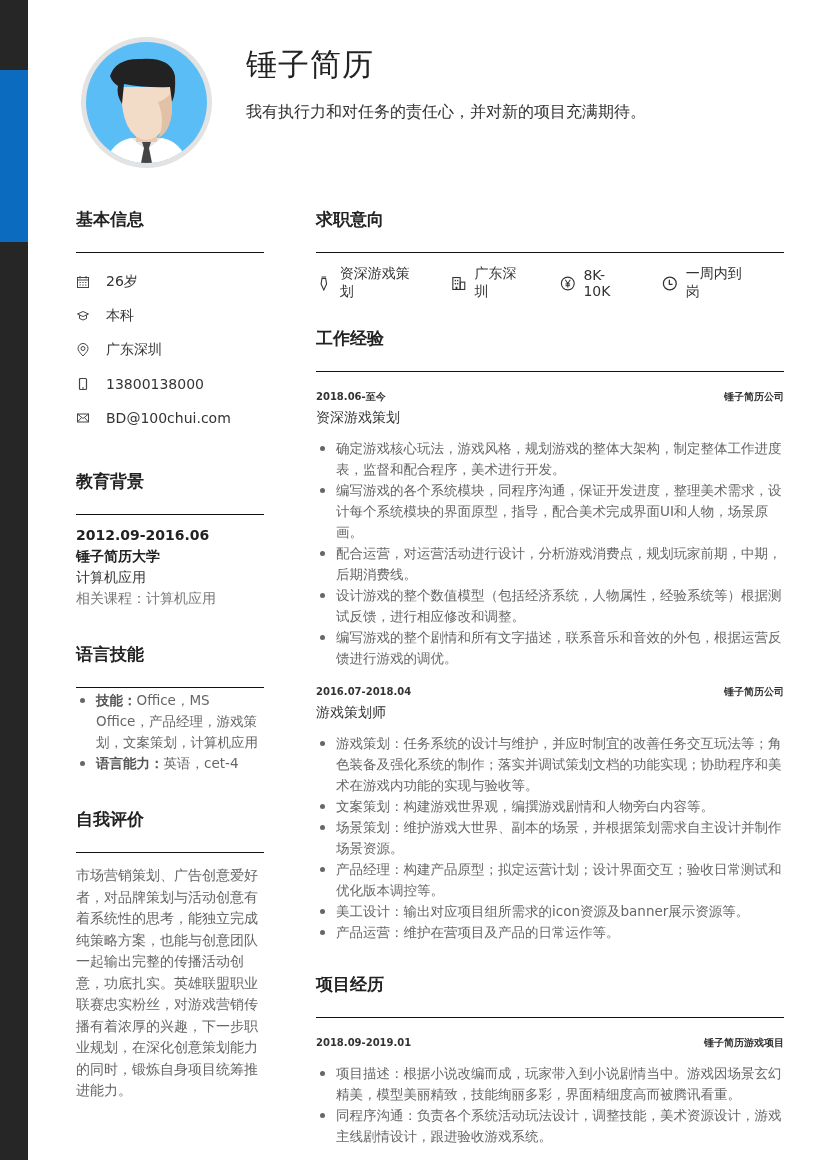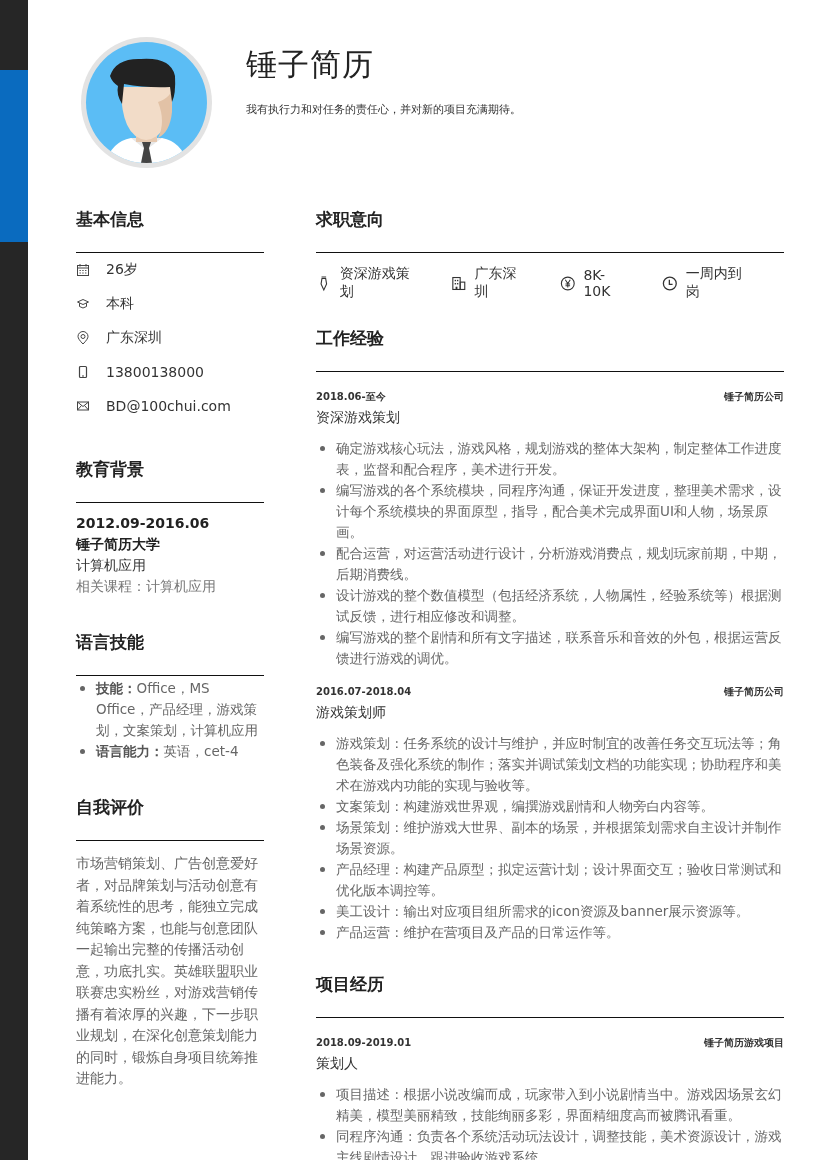--- a/index.html
+++ b/index.html
@@ -7,28 +7,28 @@
   body { font-family: "DejaVu Sans", "Liberation Sans", sans-serif; color: #333; position: relative; }
 
   .side-strip { position: absolute; left: 0; top: 0; width: 28px; height: 1160px; background: #262626; }
   .side-accent { position: absolute; left: 0; top: 70px; width: 28px; height: 172px; background: #0a6bbf; }
 
   .avatar { position: absolute; left: 81px; top: 37px; width: 131px; height: 131px; border-radius: 50%;
             background: #e3e3e3; padding: 5px; }
   .avatar-inner { width: 121px; height: 121px; border-radius: 50%; background: #5bbdf5; overflow: hidden; position: relative; }
 
   .name { position: absolute; left: 246px; top: 44px; font-size: 31px; color: #222; font-weight: normal; letter-spacing: 1px; }
-  .motto { position: absolute; left: 246px; top: 102px; font-size: 11px; color: #333; }
+  .motto { position: absolute; left: 246px; top: 102px; font-size: 16px; color: #333; }
 
   .left-col { position: absolute; left: 76px; top: 206px; width: 188px; }
   .right-col { position: absolute; left: 316px; top: 206px; width: 468px; }
 
   .sec-title { font-size: 17px; font-weight: bold; color: #222; padding-bottom: 20px; border-bottom: 1.5px solid #111; line-height: 26px; }
 
-  .info-list { }
+  .info-list { margin-top: 12px; }
   .info-row { display: flex; align-items: center; height: 34px; font-size: 14px; color: #333; }
   .info-row .ico { width: 30px; display: flex; align-items: center; }
   .info-row svg { width: 14px; height: 14px; }
 
   .edu-block { margin-top: 10px; font-size: 14px; line-height: 21px; }
   .bold { font-weight: bold; color: #222; }
   .muted { color: #777; }
 
   .bullets { list-style: none; margin-top: 8px; }
   .bullets li { position: relative; padding-left: 20px; font-size: 13.5px; line-height: 21px; color: #666; }
@@ -230,20 +230,19 @@
     </div>
   </section>
 
   <section style="margin-top:28px">
     <h2 class="sec-title">项目经历</h2>
     <div>
       <div class="job-head">
         <span>2018.09-2019.01</span>
         <span>锤子简历游戏项目</span>
       </div>
-      <div class="job-role">策划人</div>
       <ul class="bullets job-bullets">
         <li>项目描述：根据小说改编而成，玩家带入到小说剧情当中。游戏因场景玄幻精美，模型美丽精致，技能绚丽多彩，界面精细度高而被腾讯看重。</li>
         <li>同程序沟通：负责各个系统活动玩法设计，调整技能，美术资源设计，游戏主线剧情设计，跟进验收游戏系统。</li>
       </ul>
     </div>
   </section>
 </div>
 
 </body></html>

